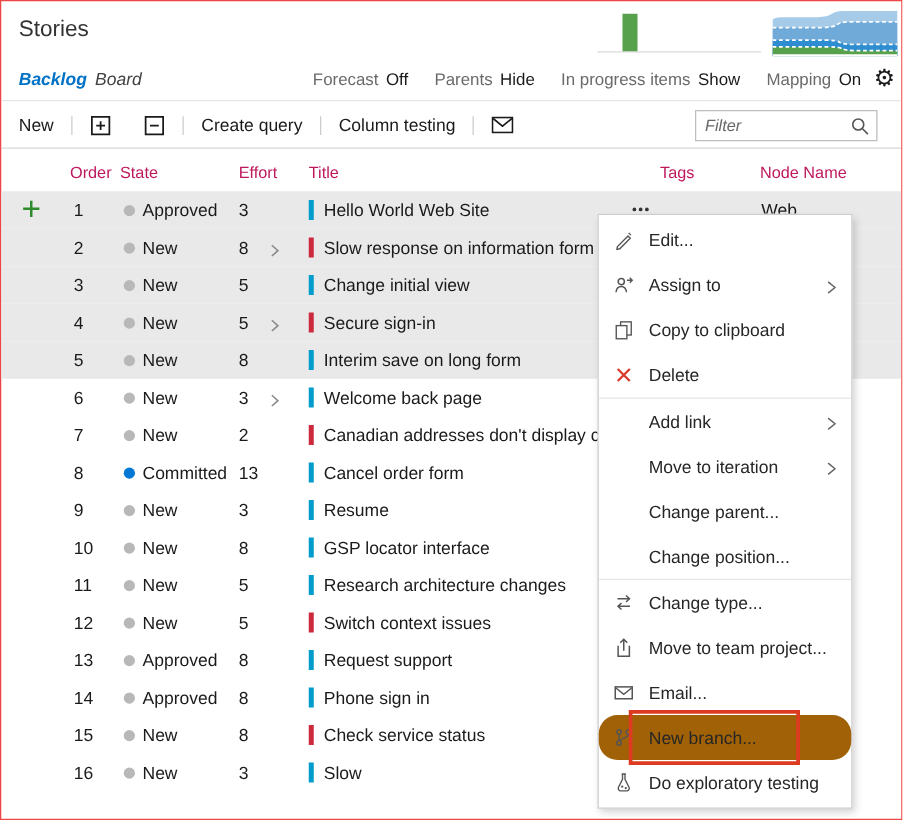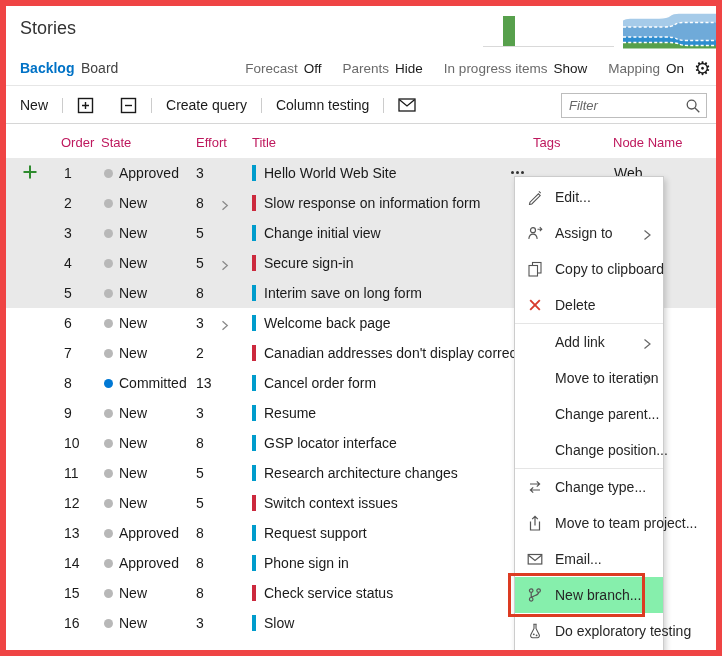--- a/index.html
+++ b/index.html
@@ -1,29 +1,29 @@
 <!DOCTYPE html>
 <html><head>
 <meta charset="utf-8">
 <style>
   * { margin:0; padding:0; box-sizing:border-box; }
   html,body { background:#fff; }
   body { font-family:"Liberation Sans","DejaVu Sans",sans-serif; color:#1a1a1a; }
   #app {
     position:relative; width:722px; height:656px; background:#fff;
-    border:6px solid #ef4444; overflow:hidden;
+    border:1px solid #ef4444; overflow:hidden;
   }
   
   .page-title { position:absolute; left:14px; top:12px; font-size:18px; font-weight:400; color:#333; }
   .velocity-thumb { position:absolute; left:477px; top:7px; width:131px; height:34px; border-bottom:1px solid #d9d9d9; cursor:pointer; }
   .velocity-bar { position:absolute; left:20px; bottom:0; width:12px; height:30px; }
   .cfd-thumb { position:absolute; left:617px; top:4px; width:100px; height:40px; cursor:pointer; }
   
   .tabs-row { position:absolute; left:0; top:50px; width:100%; height:28px; }
-  .tab { position:absolute; top:4px; font-size:14px; cursor:pointer; }
+  .tab { position:absolute; top:4px; font-size:14px; cursor:pointer;font-style:italic; }
   .tab.active { font-weight:bold; }
   .tab.inactive { color:#424242; left:75px; }
   .view-controls { position:absolute; right:32px; top:5px; display:flex; gap:21px; align-items:center; }
   .vc { display:flex; gap:6px; font-size:13.5px; cursor:pointer; white-space:nowrap; }
   .vc .lbl { color:#6a6a6a; }
   .vc .val { color:#1a1a1a; }
   .gear { position:absolute; right:5px; top:1px; font-size:19px; color:#1a1a1a; cursor:pointer; line-height:24px; }
   .hr1 { position:absolute; left:0; top:79px; width:100%; height:1px; background:#e6e6e6; }
   
   .toolbar { position:absolute; left:14px; top:84px; height:30px; display:flex; align-items:center; font-size:14px; }
@@ -50,24 +50,24 @@
   .c-dot { left:98px; top:11px; width:9px; height:9px; border-radius:50%; }
   .c-state { left:113px; top:7px; color:#1a1a1a; }
   .c-effort { left:190px; top:7px; }
   .c-exp { left:215px; top:10px; }
   .c-bar { left:246px; top:7px; width:4px; height:16px; }
   .c-title { left:258px; top:7px; white-space:nowrap; }
   .c-menu { left:503px; top:11px; display:flex; gap:2px; cursor:pointer; padding:2px; }
   .c-menu i { display:block; width:3px; height:3px; border-radius:50%; background:#333; }
   .c-node { left:608px; top:7px; }
   
-  .ctx-menu { position:absolute; left:508px; top:170px; width:150px; background:#fff;
+  .ctx-menu { position:absolute; left:477px; top:170px; width:204px; background:#fff;
     border:1px solid #ccc; box-shadow:2px 3px 6px rgba(0,0,0,.18); padding:2px 0; z-index:10; }
   .menu-item { position:relative; height:36px; display:flex; align-items:center; cursor:pointer; font-size:14px; color:#262626; }
-  .menu-item.hl { background:#86efac; }
+  .menu-item.hl { background:#a16207;border-radius:15px; }
   .mi-icon { position:absolute; left:12px; top:10px; width:16px; height:16px; }
   .mi-label { position:absolute; left:40px; white-space:nowrap; }
   .mi-chev { position:absolute; right:11px; top:13px; }
   .menu-div { height:1px; background:#e5e5e5; }
   .annotation-box { position:absolute; left:502px; top:567px; width:137px; height:44px;
     border:3px solid #dc3b22; z-index:20; pointer-events:none; }
 </style>
 </head>
 <body>
 

